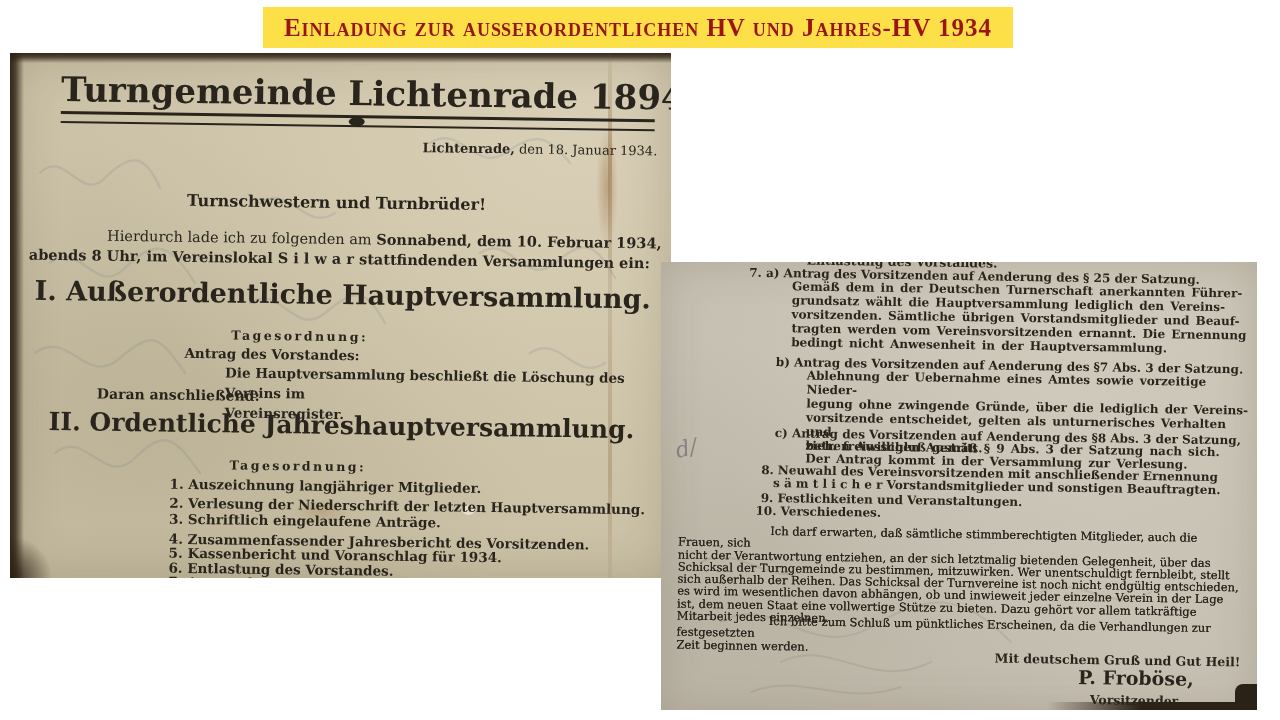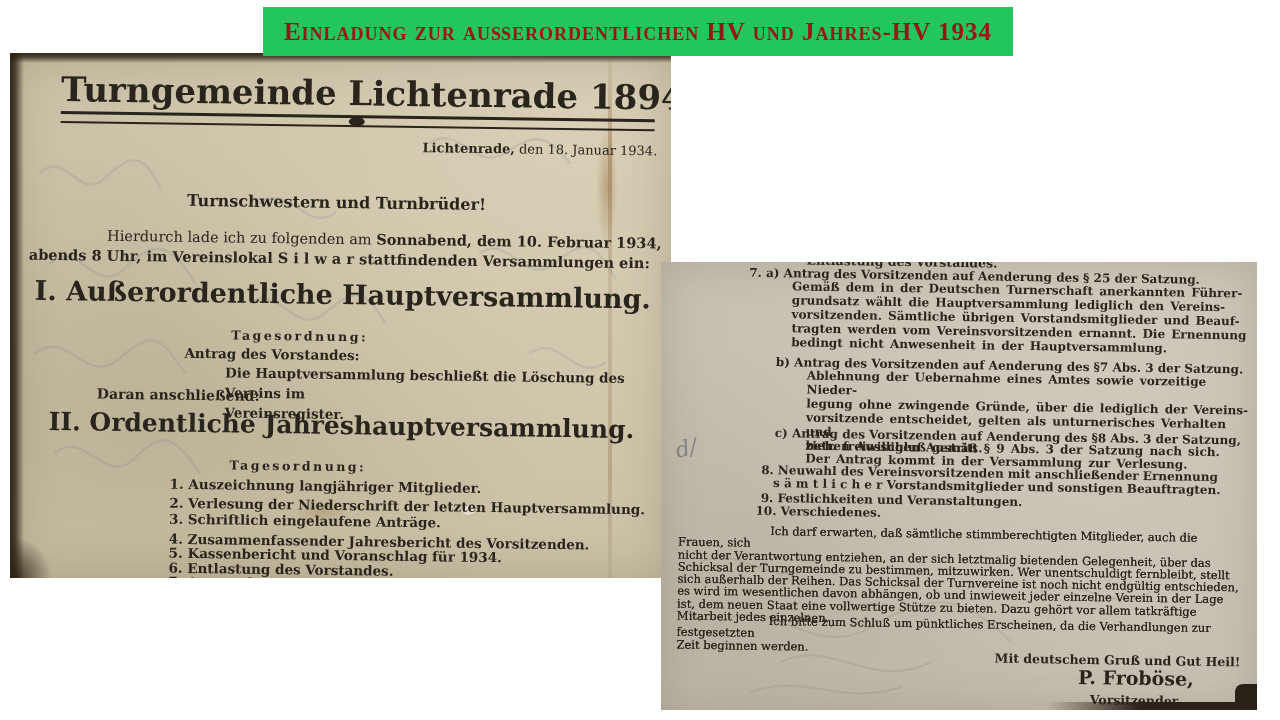--- a/index.html
+++ b/index.html
@@ -1,20 +1,20 @@
 <!DOCTYPE html>
 <html><head>
 <meta charset="utf-8">
 <style>
   html,body{margin:0;padding:0;background:#ffffff;width:1280px;height:720px;overflow:hidden;
     font-family:"DejaVu Serif", serif;}
   .stage{position:relative;width:1280px;height:720px;background:#ffffff;}
 
   
-  .banner{position:absolute;left:263px;top:7px;width:750px;height:49px;background:#22c55e;z-index:5;}
+  .banner{position:absolute;left:263px;top:7px;width:750px;height:41px;background:#fde047;z-index:5;}
   .banner-text{width:100%;height:100%;display:flex;align-items:center;justify-content:center;
     font-family:"Liberation Serif", serif;font-variant:small-caps;font-weight:bold;
     font-size:25px;letter-spacing:1px;color:#9b1414;white-space:nowrap;}
 
   
   .photo{position:absolute;overflow:hidden;}
   .photo-left{left:10px;top:53px;width:661px;height:525px;z-index:1;
     background:
       radial-gradient(circle at 0% 100%, rgba(42,31,18,.95) 0px, rgba(42,31,18,0) 42px),
       linear-gradient(180deg, rgba(42,31,18,.95) 0px, rgba(42,31,18,.75) 4px, rgba(42,31,18,0) 10px),

